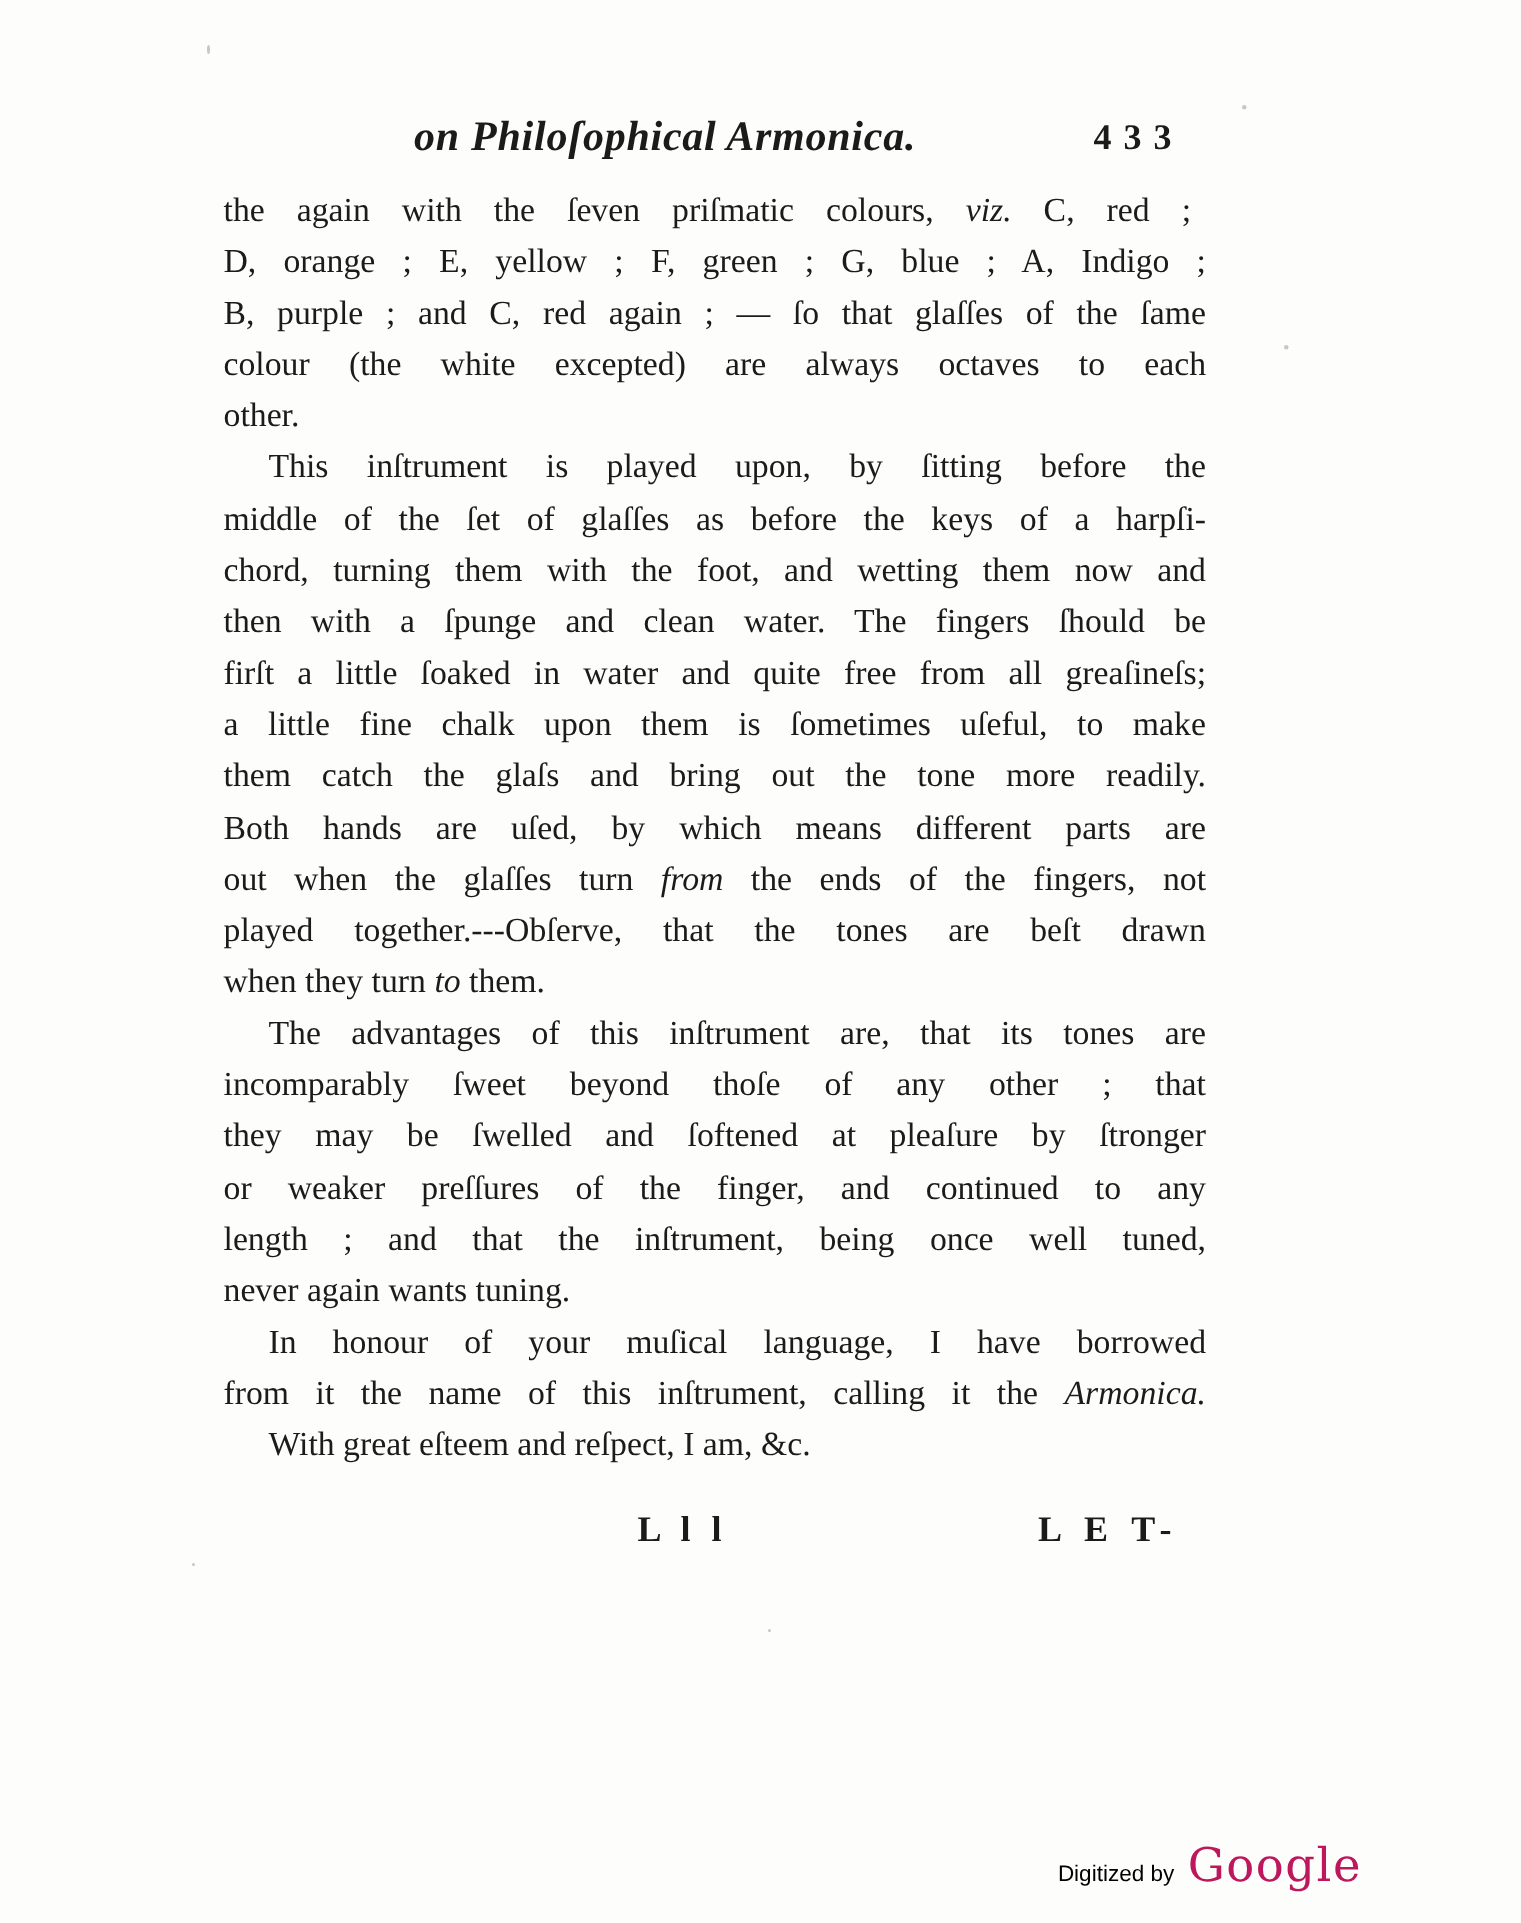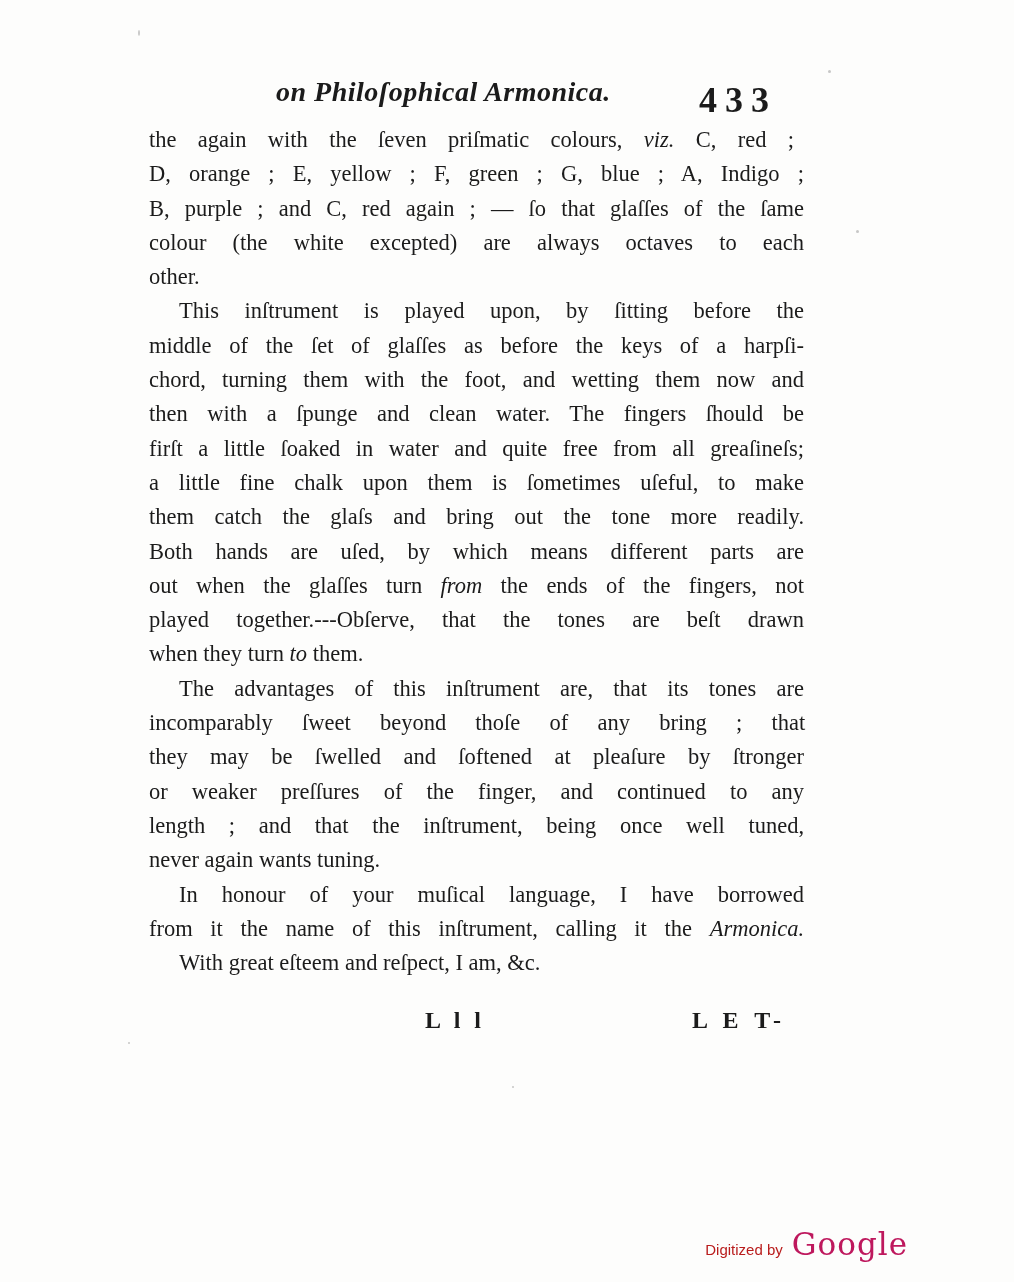--- a/index.html
+++ b/index.html
@@ -19,22 +19,22 @@
   .header {
     position: absolute;
     top: 76px; left: 148px; width: 655px; height: 44px;
   }
   .running-title {
     position: absolute; left: 128px; top: 0;
     font-style: italic; font-weight: bold;
     font-size: 28px; letter-spacing: 0.5px;
   }
   .page-number {
-    position: absolute; right: 26px; top: 3px;
-    font-weight: bold; font-size: 36px; letter-spacing: 8px;
+    position: absolute; right: 14px; top: 3px;
+    font-weight: bold; font-size: 24px; letter-spacing: 8px;
   }
   
   .body-text {
     position: absolute;
     top: 123px; left: 149px; width: 655px;
     font-size: 22.5px;
   }
   .line {
     line-height: 34.3px;
     height: 34.3px;
@@ -50,21 +50,21 @@
   .signature-mark { position: absolute; left: 276px; letter-spacing: 4px; }
   .catchword { position: absolute; right: 18px; letter-spacing: 5px; text-align: right; }
   
   .watermark {
     position: absolute; right: 106px; bottom: 20px;
     display: flex; align-items: baseline; gap: 9px;
     color: #b9b9b9;
   }
   .wm-prefix {
     font-family: "Liberation Sans", "DejaVu Sans", sans-serif;
-    font-size: 15px; color: #b91c1c;
+    font-size: 15px; color: #000000;
   }
   .wm-logo {
     font-family: "DejaVu Serif", "Liberation Serif", serif;
     font-size: 31px; color: #be185d; letter-spacing: 1px;
   }
   
   .speck { position: absolute; background: #9a9a9a; border-radius: 50%; opacity: .55; }
 </style>
 </head>
 <body>
@@ -87,21 +87,21 @@
       <div class="line"><span style="word-spacing: 10.63px;"><span>chord, turning them with the foot, and wetting them now and</span></span></div>
       <div class="line"><span style="word-spacing: 13.87px;"><span>then with a ſpunge and clean water. The fingers ſhould be</span></span></div>
       <div class="line"><span style="word-spacing: 9.85px;"><span>firſt a little ſoaked in water and quite free from all greaſineſs;</span></span></div>
       <div class="line"><span style="word-spacing: 14.07px;"><span>a little fine chalk upon them is ſometimes uſeful, to make</span></span></div>
       <div class="line"><span style="word-spacing: 14.85px; text-align: right;"><span>them catch the glaſs and bring out the tone more readily.</span></span></div>
       <div class="line"><span style="word-spacing: 17.01px;"><span>Both hands are uſed, by which means different parts are</span></span></div>
       <div class="line"><span style="word-spacing: 12.7px;"><span>out when the glaſſes turn </span><span class="it">from</span><span> the ends of the fingers, not</span></span></div>
       <div class="line"><span style="word-spacing: 21.54px;"><span>played together.---Obſerve, that the tones are beſt drawn</span></span></div>
       <div class="line"><span><span>when they turn </span><span class="it">to</span><span> them.</span></span></div>
       <div class="line indent"><span style="word-spacing: 14.6px;"><span>The advantages of this inſtrument are, that its tones are</span></span></div>
-      <div class="line"><span style="word-spacing: 23.61px;"><span>incomparably ſweet beyond thoſe of any bring ; that</span></span></div>
+      <div class="line"><span style="word-spacing: 23.61px;"><span>incomparably ſweet beyond thoſe of any other ; that</span></span></div>
       <div class="line"><span style="word-spacing: 16.76px;"><span>they may be ſwelled and ſoftened at pleaſure by ſtronger</span></span></div>
       <div class="line"><span style="word-spacing: 18.45px;"><span>or weaker preſſures of the finger, and continued to any</span></span></div>
       <div class="line"><span style="word-spacing: 18px;"><span>length ; and that the inſtrument, being once well tuned,</span></span></div>
       <div class="line"><span><span>never again wants tuning.</span></span></div>
       <div class="line indent"><span style="word-spacing: 18.38px;"><span>In honour of your muſical language, I have borrowed</span></span></div>
       <div class="line"><span style="word-spacing: 12.01px;"><span>from it the name of this inſtrument, calling it the </span><span class="it">Armonica.</span></span></div>
       <div class="line indent"><span><span>With great eſteem and reſpect, I am, &amp;c.</span></span></div>
     </div>
 
   <div class="footer">

